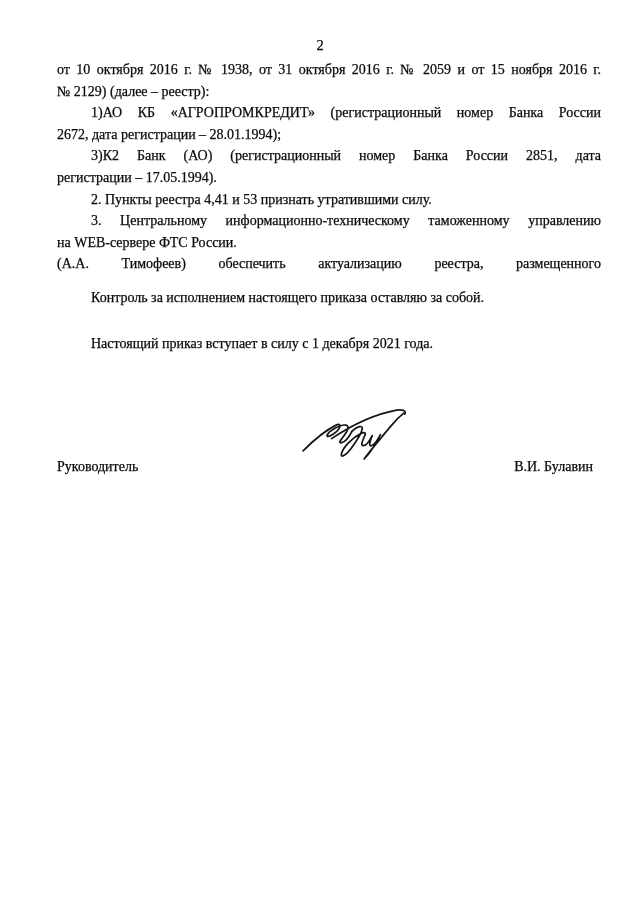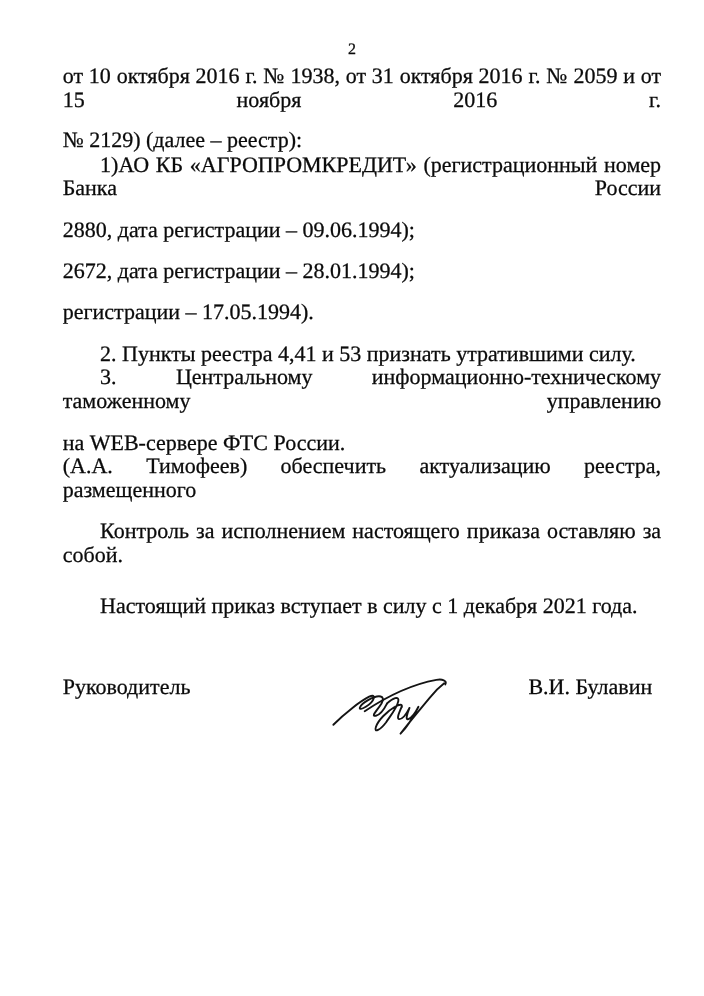--- a/index.html
+++ b/index.html
@@ -20,36 +20,36 @@
     width: 640px;
     text-align: center;
     font-size: 14.5px;
     line-height: 15px;
   }
   .content {
     position: absolute;
     top: 59px;
     left: 57px;
     width: 544px;
-    font-size: 20px;
+    font-size: 14px;
     line-height: 21.6px;
   }
   .para { margin: 0; }
   .ln { text-align: justify; text-align-last: justify; }
-  .ln.end { text-align-last: left; margin-top: 16px; }
+  .ln.end { text-align-last: left; }
   .ln.ind { text-indent: 34px; }
   .gap { margin-top: 12px; }
   .gap2 { margin-top: 24px; }
   .sig-row {
     position: relative;
     margin-top: 53px;
     height: 70px;
     display: flex;
     justify-content: space-between;
-    align-items: flex-start;
+    align-items: flex-end;
   }
   .sig-title { line-height: 21.6px; }
   .sig-name { line-height: 21.6px; padding-right: 8px; }
   .sig-img {
     position: absolute;
     left: 244px;
     top: -3px;
     width: 112px;
     height: 57px;
   }
@@ -71,28 +71,28 @@
 
   <div class="content">
 
     <div class="para">
       <div class="ln">от 10 октября 2016 г. № 1938, от 31 октября 2016 г. № 2059 и от 15 ноября 2016 г.</div>
       <div class="ln end">№ 2129) (далее – реестр):</div>
     </div>
 
     <div class="para">
       <div class="ln ind">1)АО КБ «АГРОПРОМКРЕДИТ» (регистрационный номер Банка России</div>
-      <div class="ln end">2880, дата регистрации – 09.06.1994);</div>
     </div>
 
     <div class="para">
       <div class="ln end">2672, дата регистрации – 28.01.1994);</div>
     </div>
 
     <div class="para">
+      <div class="ln ind">3)К2 Банк (АО) (регистрационный номер Банка России 2851, дата</div>
       <div class="ln end">регистрации – 17.05.1994).</div>
     </div>
 
     <div class="para">
       <div class="ln end ind">2. Пункты реестра 4,41 и 53 признать утратившими силу.</div>
     </div>
 
     <div class="para">
       <div class="ln ind">3. Центральному информационно-техническому таможенному управлению</div>
       <div class="ln end">на WEB-сервере ФТС России.</div>

